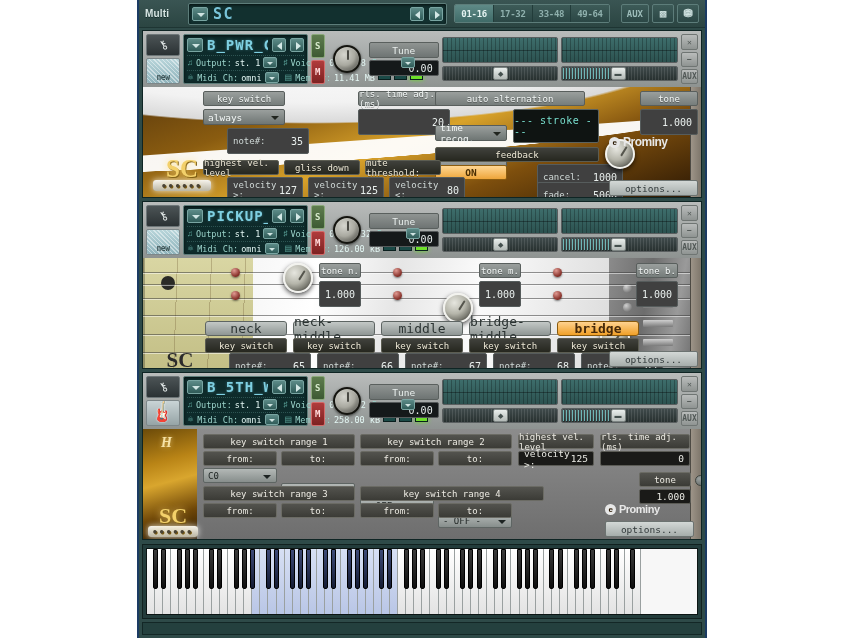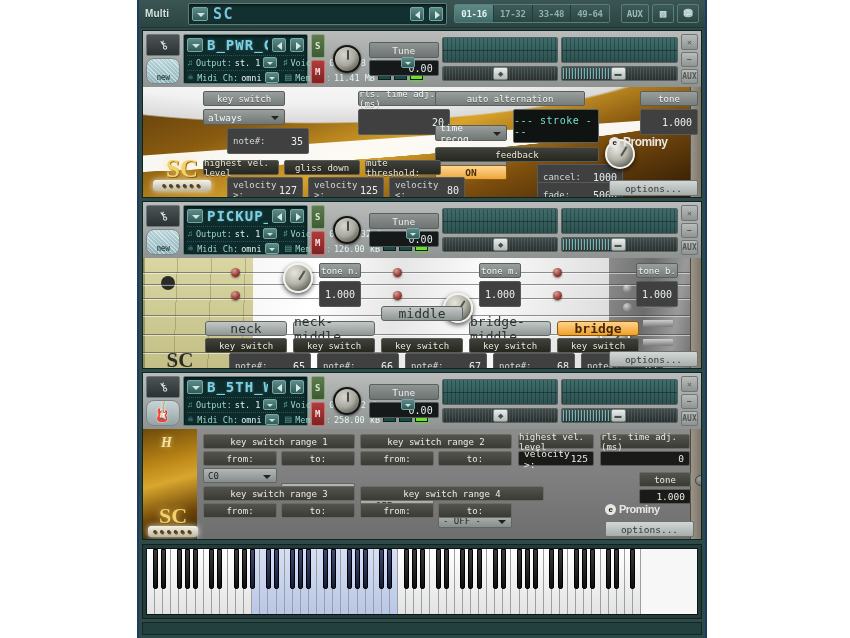--- a/index.html
+++ b/index.html
@@ -81,21 +81,21 @@
     height:56px; display:flex; padding:3px; gap:3px;
     background:linear-gradient(#b9bcbb,#8e9391);
   }
   .wrenchcol{width:34px;display:flex;flex-direction:column;gap:2px;}
   .wrenchbtn{
     height:22px;background:linear-gradient(#4c5456,#2b3234);
     border:1px solid #6d7678;border-radius:2px;display:flex;align-items:center;justify-content:center;
   }
   .wrench{font-size:12px;color:#e6eceb;transform:rotate(-35deg);}
   .newbtn{
-    flex:1;border:1px solid #7d8789;border-radius:8px;position:relative;
+    flex:1;border:1px solid #7d8789;border-radius:2px;position:relative;
     background:
       repeating-linear-gradient(45deg, rgba(255,255,255,.45) 0 1px, rgba(0,0,0,0) 1px 3px),
       linear-gradient(#b8d5da,#8fb3bb);
     display:flex;align-items:flex-end;justify-content:center;overflow:hidden;
   }
   .newbtn.gtr{
     background:linear-gradient(#c9d4d6,#96a4a6);
   }
   .gtr-ico{position:absolute;left:50%;top:50%;transform:translate(-50%,-50%) rotate(-38deg);
     font-size:17px;color:#2f6b33;text-shadow:0 0 2px #fff;}
@@ -667,21 +667,21 @@
         <div class="ctrl val" style="left:336px;top:23px;width:42px">1.000</div>
 
         <div class="ctrl bigknob" style="left:457px;top:5px">
             <div class="ptr"></div>
           </div>
         <div class="ctrl lbl" style="left:493px;top:5px;width:42px">tone b.</div>
         <div class="ctrl val" style="left:493px;top:23px;width:42px">1.000</div>
 
         <div class="ctrl pkbtn" style="left:62px;top:63px;width:82px">neck</div>
         <div class="ctrl pkbtn" style="left:150px;top:63px;width:82px">neck-middle</div>
-        <div class="ctrl pkbtn" style="left:238px;top:48px;width:82px">middle</div>
+        <div class="ctrl pkbtn" style="left:238px;top:63px;width:82px">middle</div>
         <div class="ctrl pkbtn" style="left:326px;top:63px;width:82px">bridge-middle</div>
         <div class="ctrl pkbtn on" style="left:414px;top:63px;width:82px">bridge</div>
 
         <div class="ctrl lbl dk" style="left:62px;top:80px;width:82px">key switch</div>
         <div class="ctrl lbl dk" style="left:150px;top:80px;width:82px">key switch</div>
         <div class="ctrl lbl dk" style="left:238px;top:80px;width:82px">key switch</div>
         <div class="ctrl lbl dk" style="left:326px;top:80px;width:82px">key switch</div>
         <div class="ctrl lbl dk" style="left:414px;top:80px;width:82px">key switch</div>
 
         <div class="ctrl val lr" style="left:62px;top:95px;width:82px">

